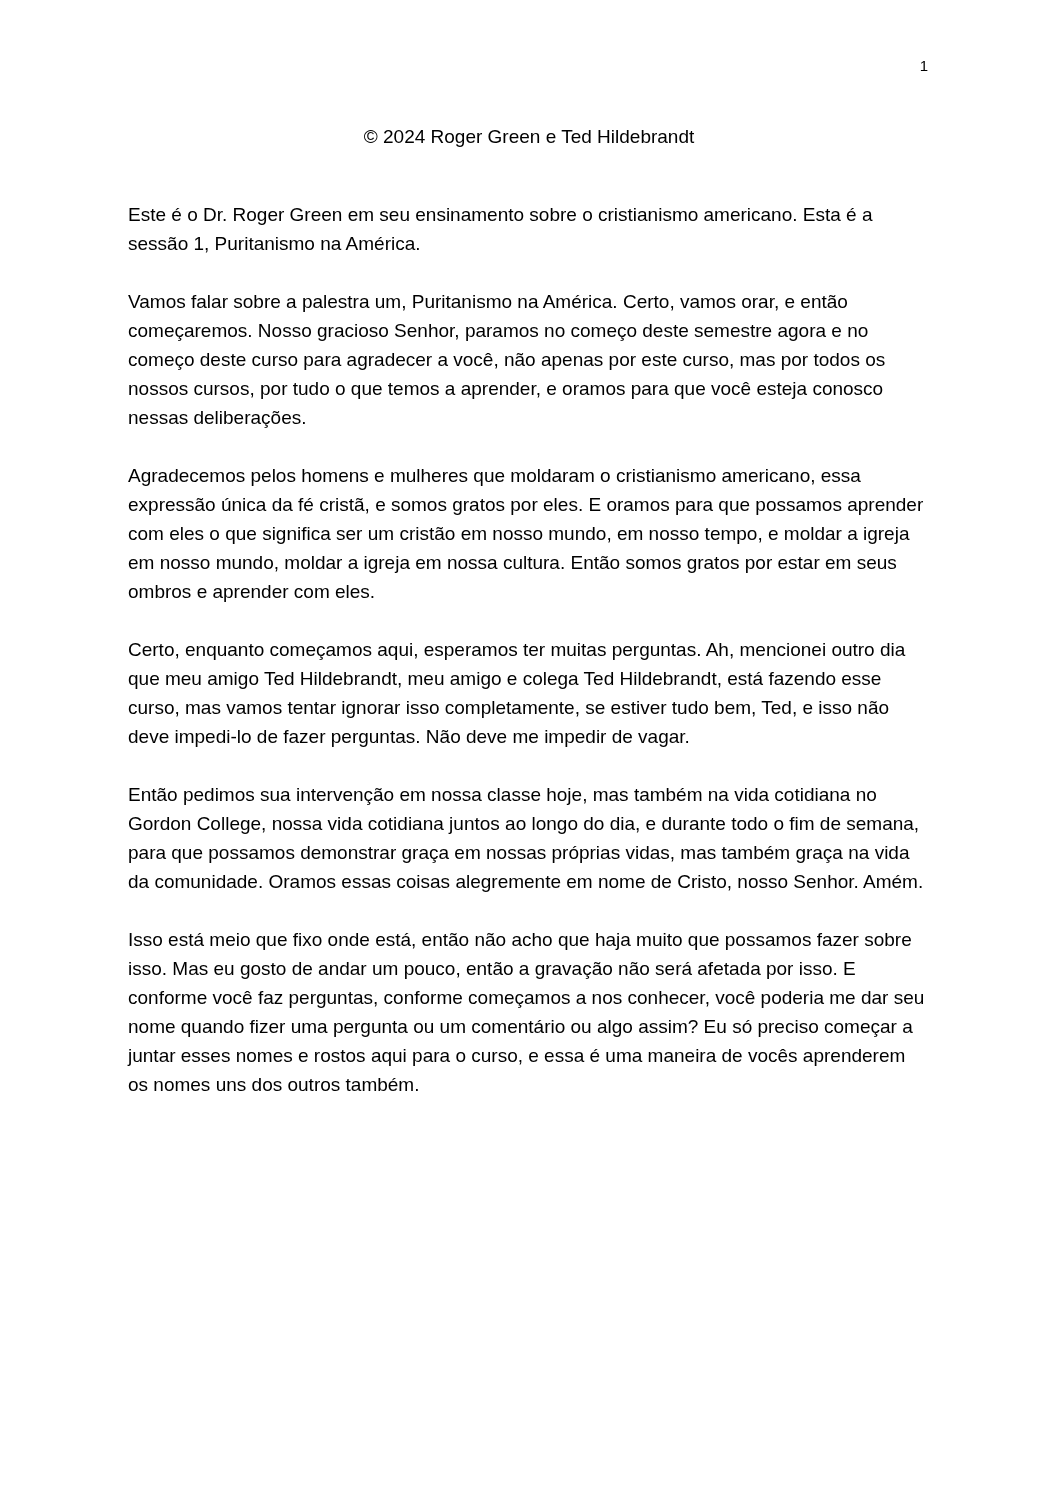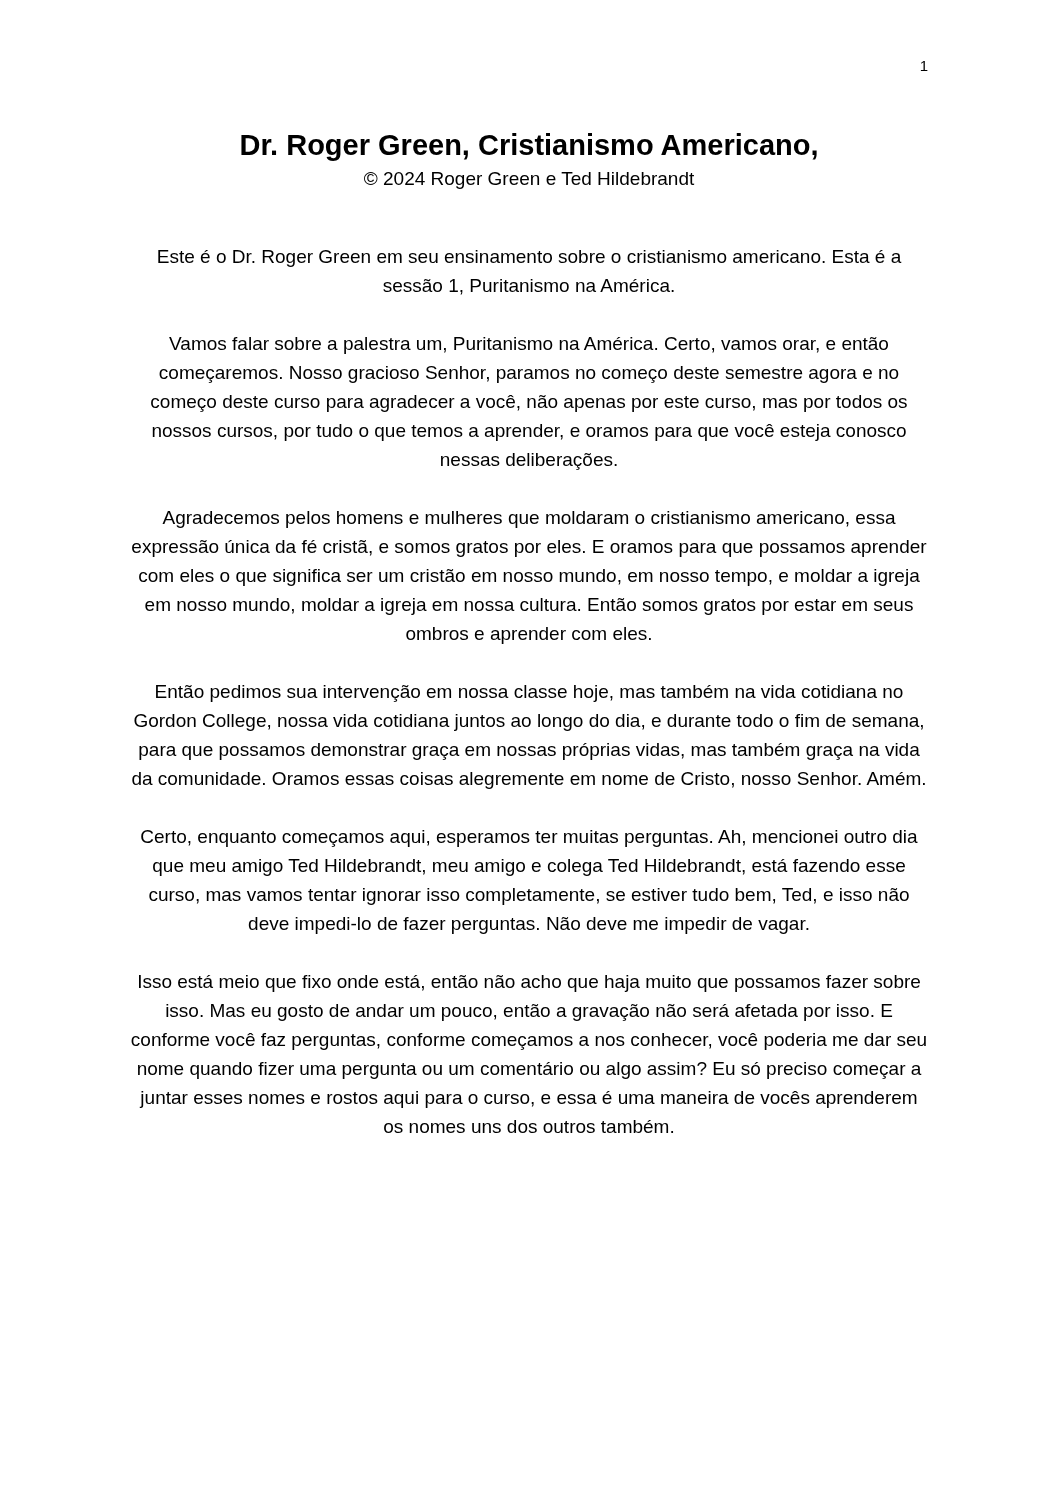--- a/index.html
+++ b/index.html
@@ -40,41 +40,40 @@
   .copyright {
     text-align: center;
     font-size: 19px;
     line-height: 1.4;
     color: #000000;
   }
   .body-text {
     margin-top: 49px;
     font-size: 19px;
     line-height: 29px;
-    text-align: center;
+    text-align: left;
   }
   .body-text p {
     margin: 0 0 29px 0;
   }
 </style>
 </head>
 <body>
 
 <div class="page">
 
   <div class="page-number">1</div>
 
   <h1 class="title">
-    <span class="title-line">Dr. Roger Green, Cristianismo Americano,</span>
   </h1>
 
   <div class="copyright">© 2024 Roger Green e Ted Hildebrandt</div>
 
   <div class="body-text">
     <p>Este é o Dr. Roger Green em seu ensinamento sobre o cristianismo americano. Esta é a sessão 1, Puritanismo na América.</p>
     <p>Vamos falar sobre a palestra um, Puritanismo na América. Certo, vamos orar, e então começaremos. Nosso gracioso Senhor, paramos no começo deste semestre agora e no começo deste curso para agradecer a você, não apenas por este curso, mas por todos os nossos cursos, por tudo o que temos a aprender, e oramos para que você esteja conosco nessas deliberações.</p>
     <p>Agradecemos pelos homens e mulheres que moldaram o cristianismo americano, essa expressão única da fé cristã, e somos gratos por eles. E oramos para que possamos aprender com eles o que significa ser um cristão em nosso mundo, em nosso tempo, e moldar a igreja em nosso mundo, moldar a igreja em nossa cultura. Então somos gratos por estar em seus ombros e aprender com eles.</p>
+    <p>Certo, enquanto começamos aqui, esperamos ter muitas perguntas. Ah, mencionei outro dia que meu amigo Ted Hildebrandt, meu amigo e colega Ted Hildebrandt, está fazendo esse curso, mas vamos tentar ignorar isso completamente, se estiver tudo bem, Ted, e isso não deve impedi-lo de fazer perguntas. Não deve me impedir de vagar.</p>
     <p>Então pedimos sua intervenção em nossa classe hoje, mas também na vida cotidiana no Gordon College, nossa vida cotidiana juntos ao longo do dia, e durante todo o fim de semana, para que possamos demonstrar graça em nossas próprias vidas, mas também graça na vida da comunidade. Oramos essas coisas alegremente em nome de Cristo, nosso Senhor. Amém.</p>
-    <p>Certo, enquanto começamos aqui, esperamos ter muitas perguntas. Ah, mencionei outro dia que meu amigo Ted Hildebrandt, meu amigo e colega Ted Hildebrandt, está fazendo esse curso, mas vamos tentar ignorar isso completamente, se estiver tudo bem, Ted, e isso não deve impedi-lo de fazer perguntas. Não deve me impedir de vagar.</p>
     <p>Isso está meio que fixo onde está, então não acho que haja muito que possamos fazer sobre isso. Mas eu gosto de andar um pouco, então a gravação não será afetada por isso. E conforme você faz perguntas, conforme começamos a nos conhecer, você poderia me dar seu nome quando fizer uma pergunta ou um comentário ou algo assim? Eu só preciso começar a juntar esses nomes e rostos aqui para o curso, e essa é uma maneira de vocês aprenderem os nomes uns dos outros também.</p>
   </div>
 
 </div>
 
 </body></html>

